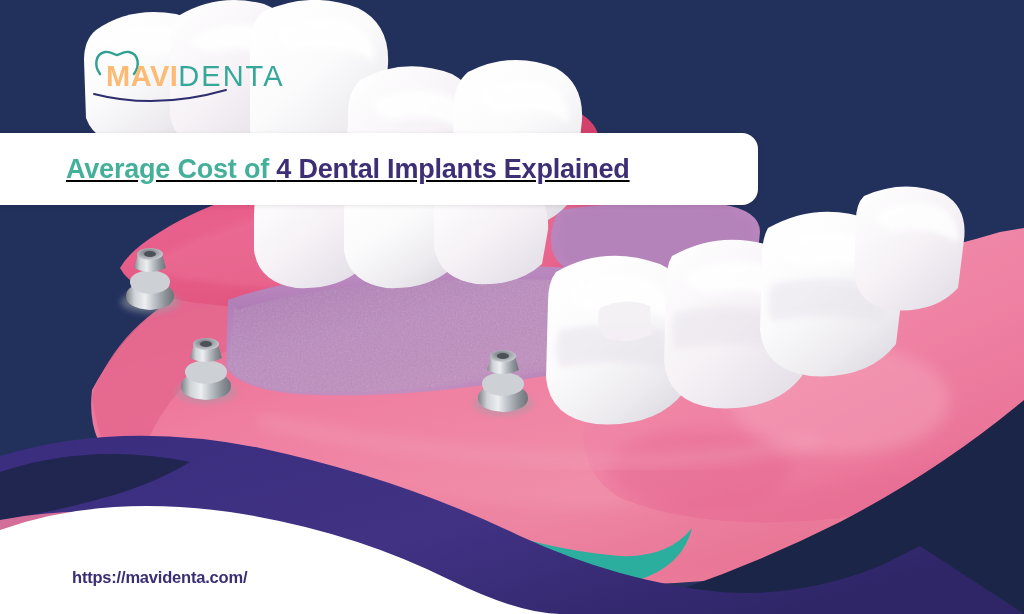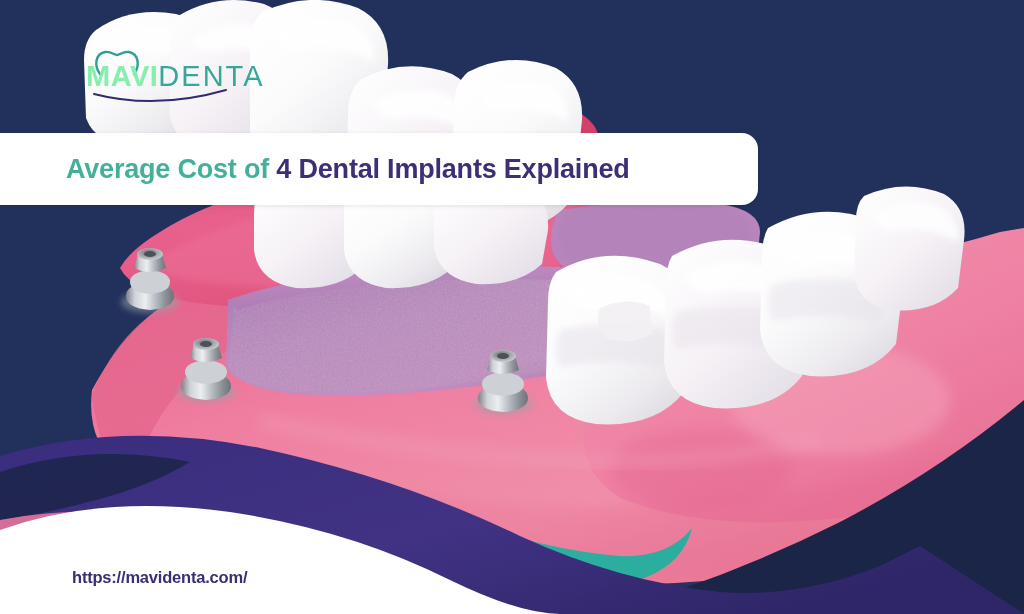--- a/index.html
+++ b/index.html
@@ -31,21 +31,21 @@
   .logo-word {
     position: absolute;
     left: 0; top: 18px;
     width: 200px;
     font-size: 29px;
     font-weight: 700;
     letter-spacing: 0.5px;
     line-height: 1;
     white-space: nowrap;
   }
-  .logo-mavi { color: #86efac; }
+  .logo-mavi { color: #fdba74; padding-left: 20px; }
   .logo-denta { color: #36a899; font-weight: 400; letter-spacing: 2px; }
 
   
   #title-banner {
     position: absolute;
     left: -20px; top: 133px;
     width: 778px; height: 72px;
     background: #ffffff;
     border-radius: 0 16px 16px 0;
     z-index: 45;
@@ -53,20 +53,21 @@
     align-items: center;
     box-shadow: 0 1px 4px rgba(0,0,0,0.10);
   }
   #title-text {
     margin-left: 86px;
     font-size: 27px;
     font-weight: 700;
     letter-spacing: -0.2px;
     white-space: nowrap;
     line-height: 1;
+    text-decoration: underline;
   }
   .t-teal { color: #44b09a; }
   .t-purple { color: #3d2e75; }
 
   
   #url-text {
     position: absolute;
     left: 72px; top: 568px;
     z-index: 60;
     font-size: 16.5px;

